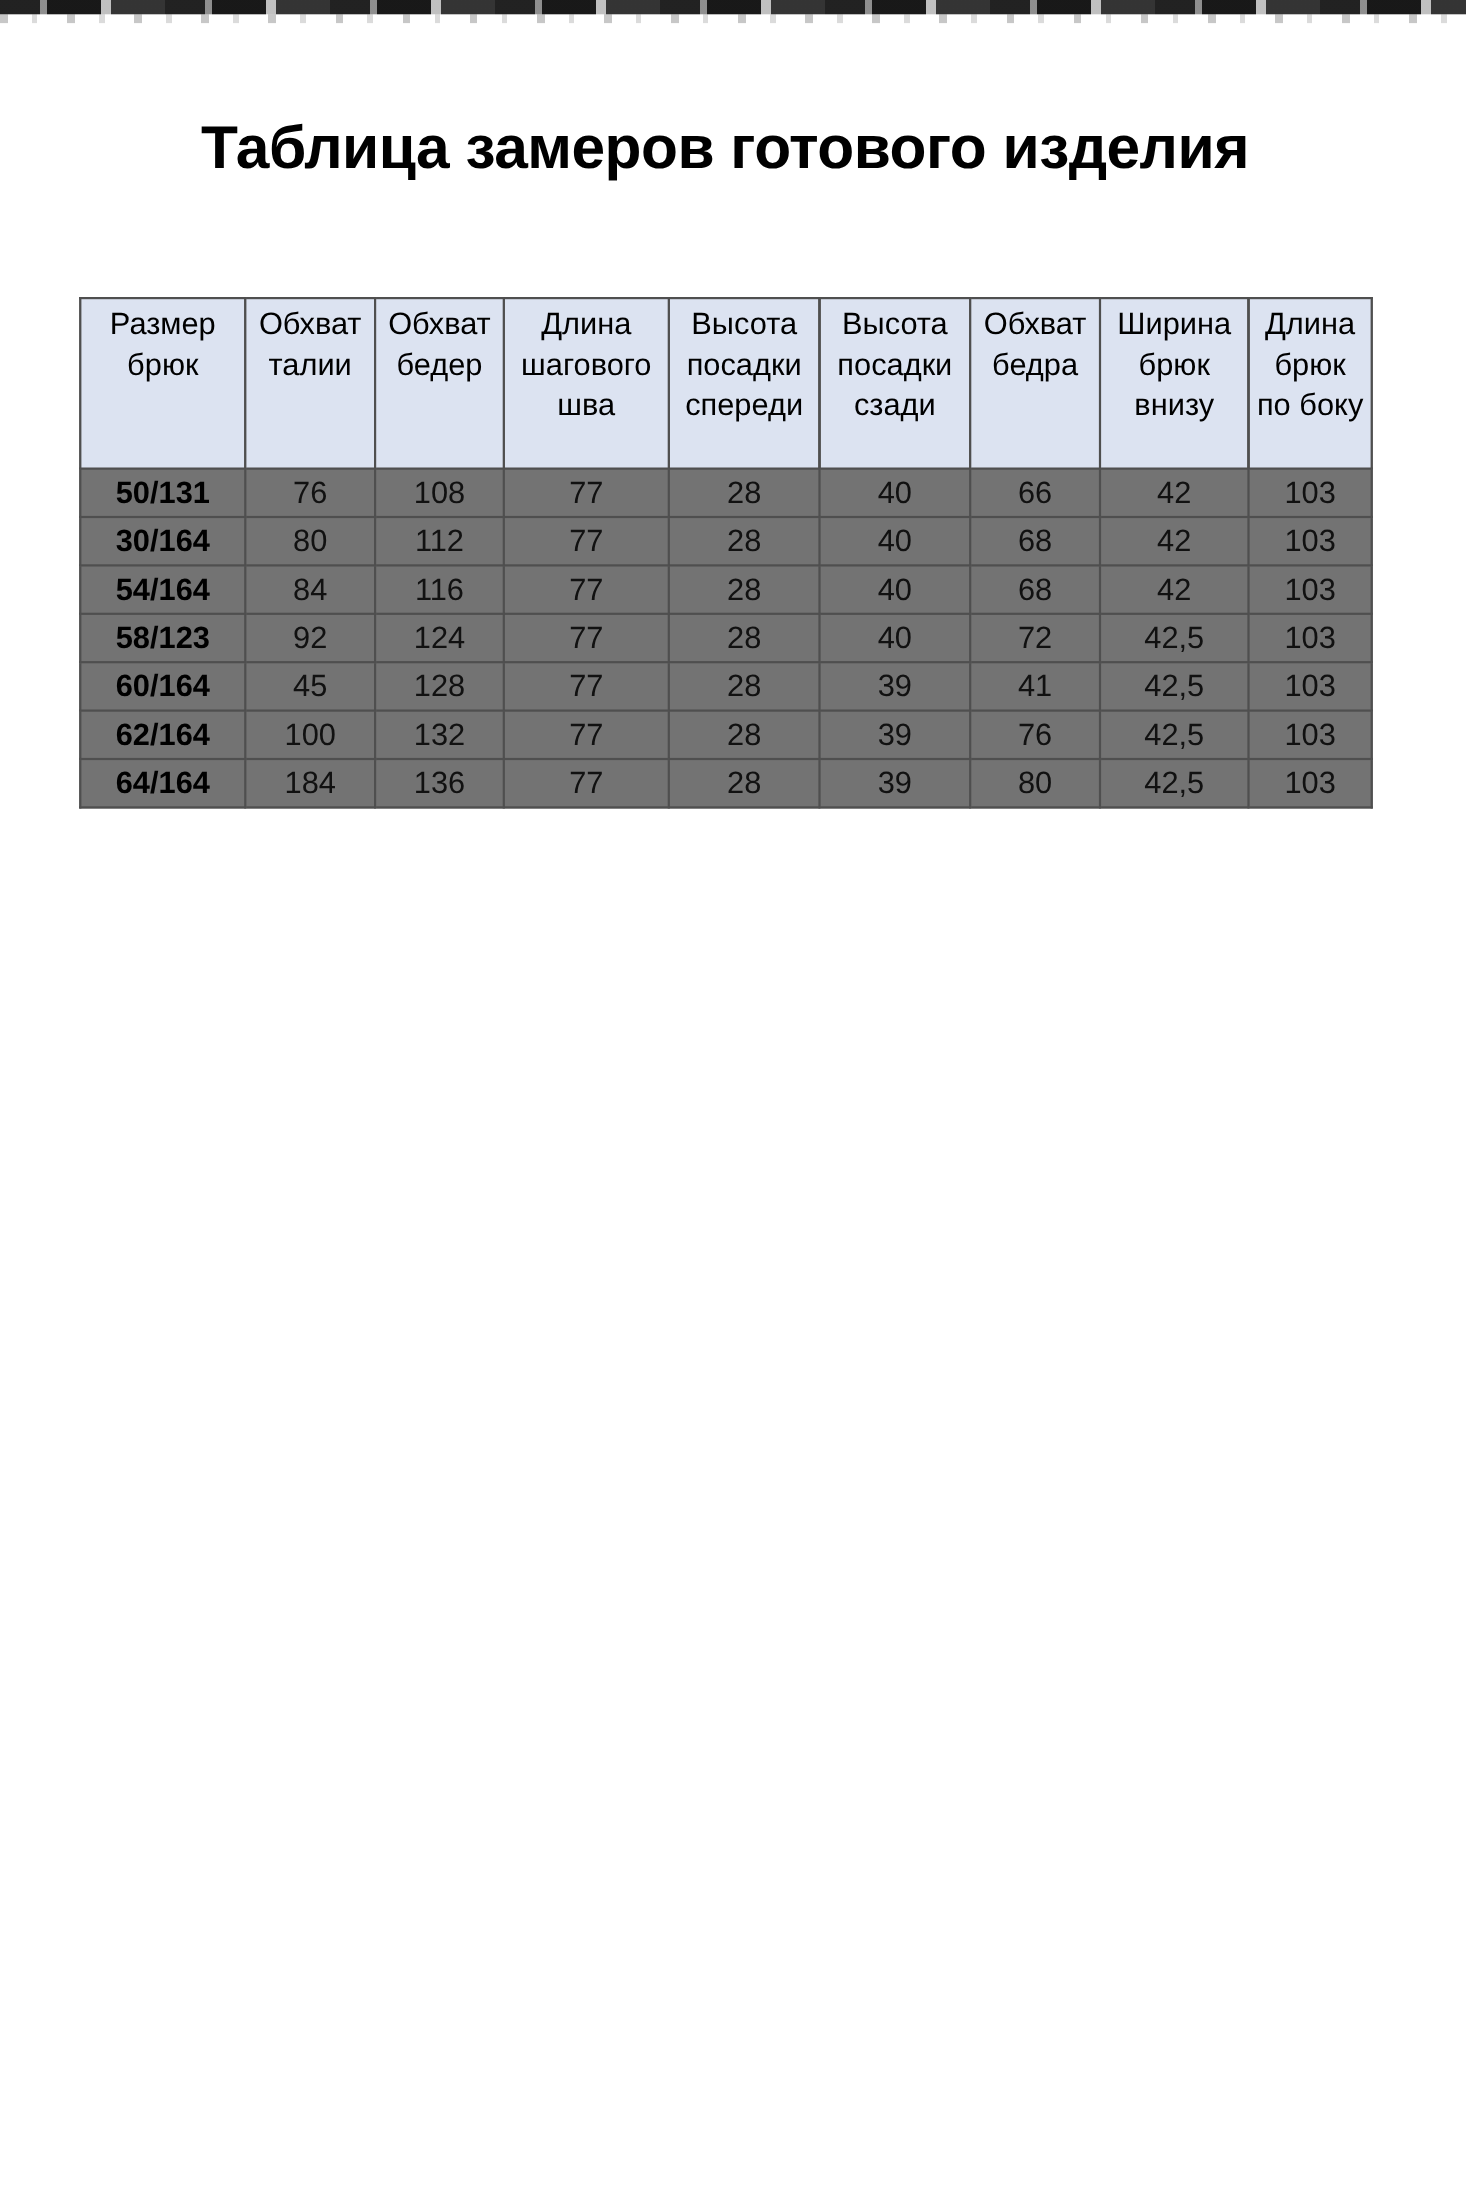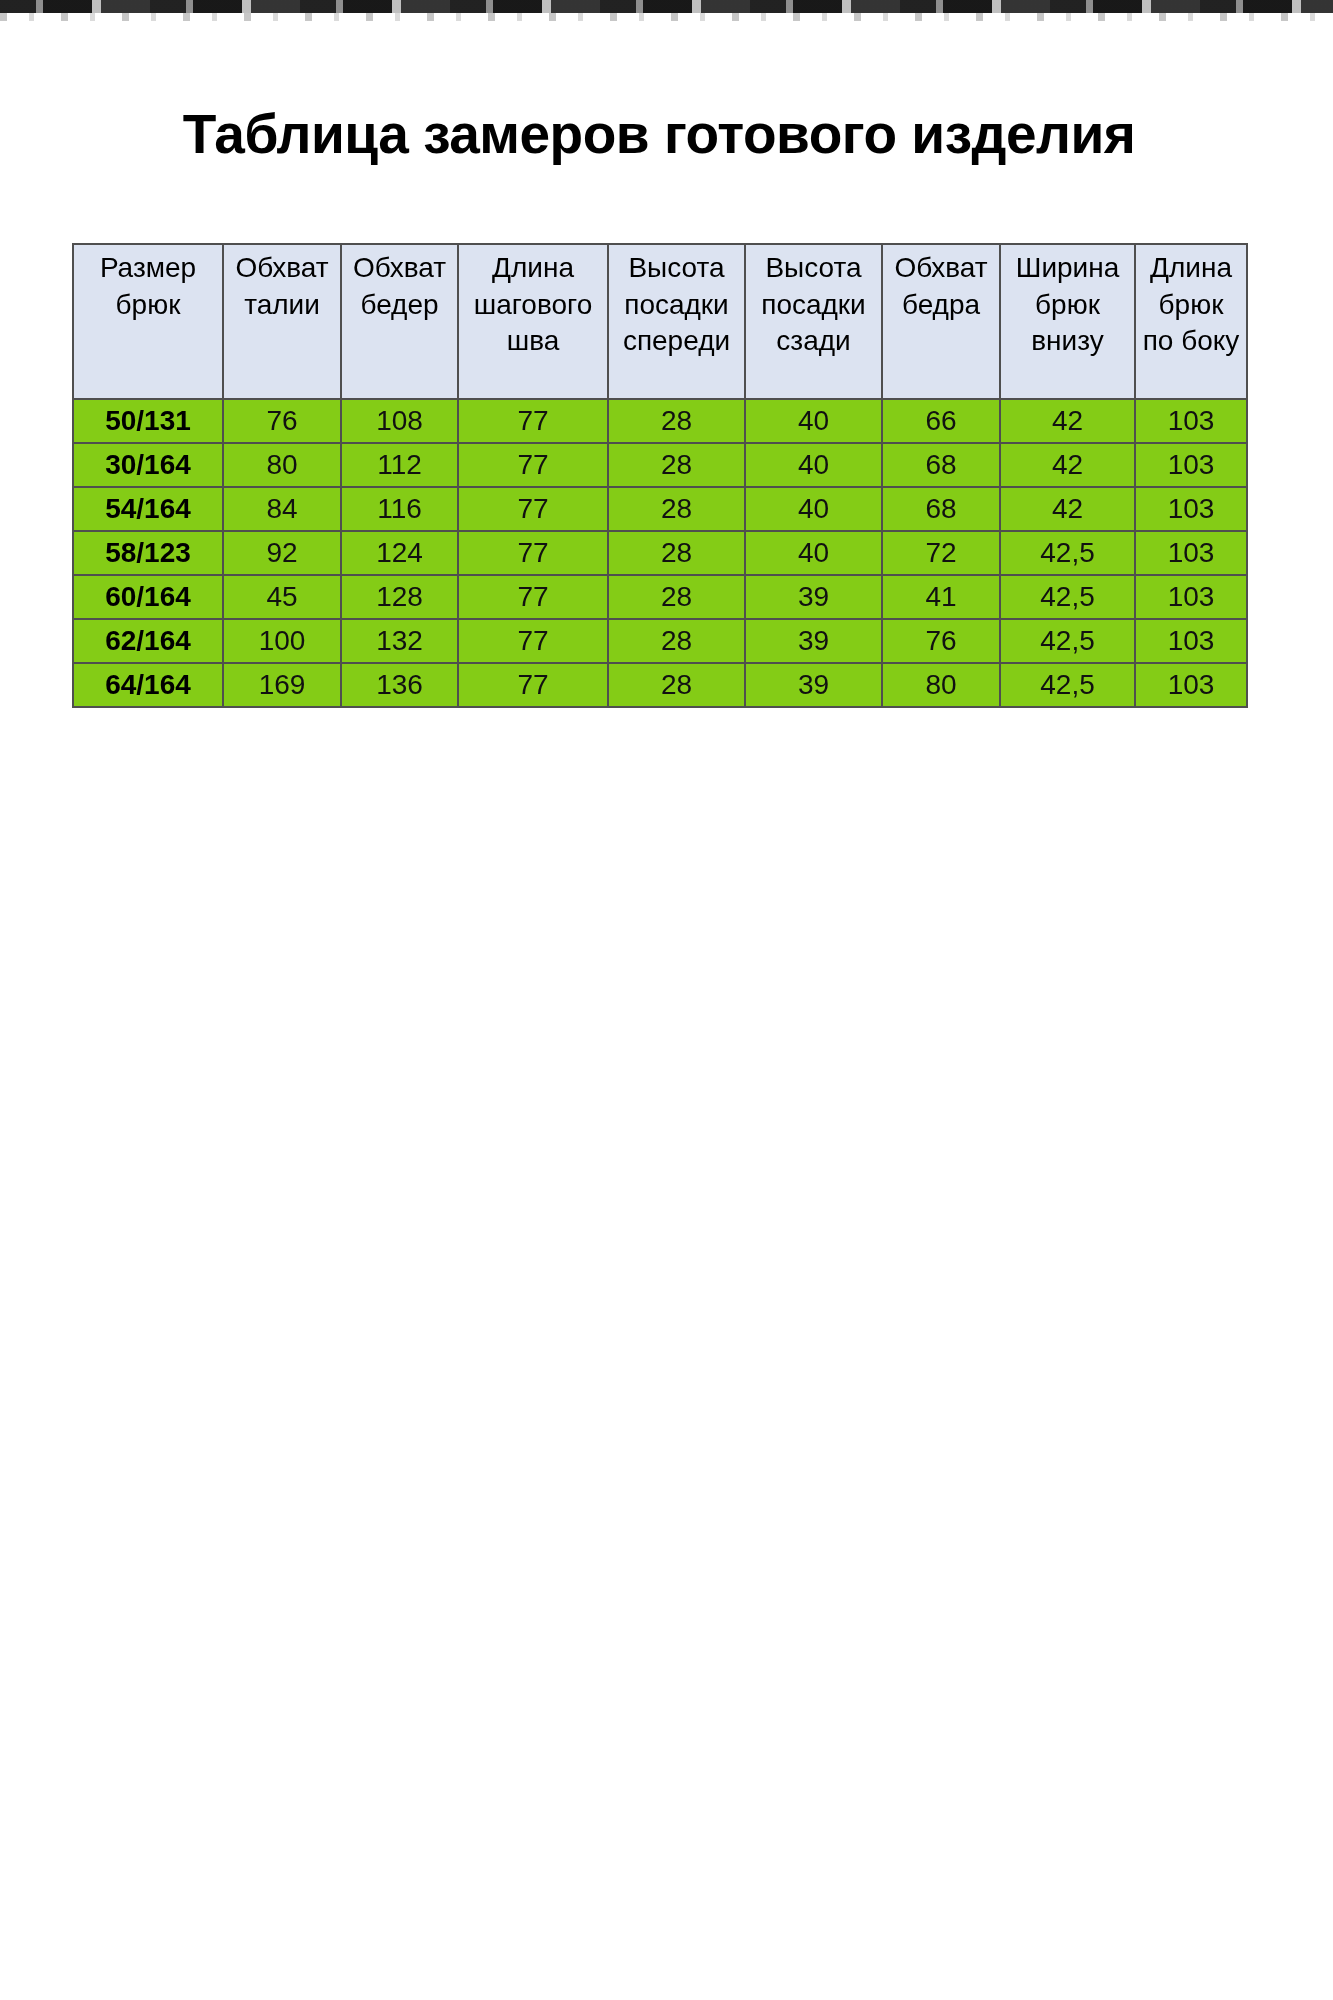--- a/index.html
+++ b/index.html
@@ -51,25 +51,25 @@
   .title {
     margin: 102px 0 0 0;
     font-size: 55px;
     font-weight: bold;
     letter-spacing: -0.5px;
     text-align: center;
     color: #000000;
     white-space: nowrap;
   }
   table.size-table {
-    margin-top: 77px;
+    margin-top: 104px;
     border-collapse: collapse;
     table-layout: fixed;
     width: 1174px;
-    background: #84cc16;
+    background: #737373;
   }
   table.size-table th,
   table.size-table td {
     border: 2px solid var(--border, #4f4f4f);
     text-align: center;
     overflow: hidden;
   }
   table.size-table th {
     background: var(--header-bg, #dce3f1);
     font-weight: normal;
@@ -189,21 +189,21 @@
             <td>132</td>
             <td>77</td>
             <td>28</td>
             <td>39</td>
             <td>76</td>
             <td>42,5</td>
             <td>103</td>
           </tr>
           <tr>
             <td class="size-cell">64/164</td>
-            <td>169</td>
+            <td>184</td>
             <td>136</td>
             <td>77</td>
             <td>28</td>
             <td>39</td>
             <td>80</td>
             <td>42,5</td>
             <td>103</td>
           </tr>
         </tbody>
     </table>

